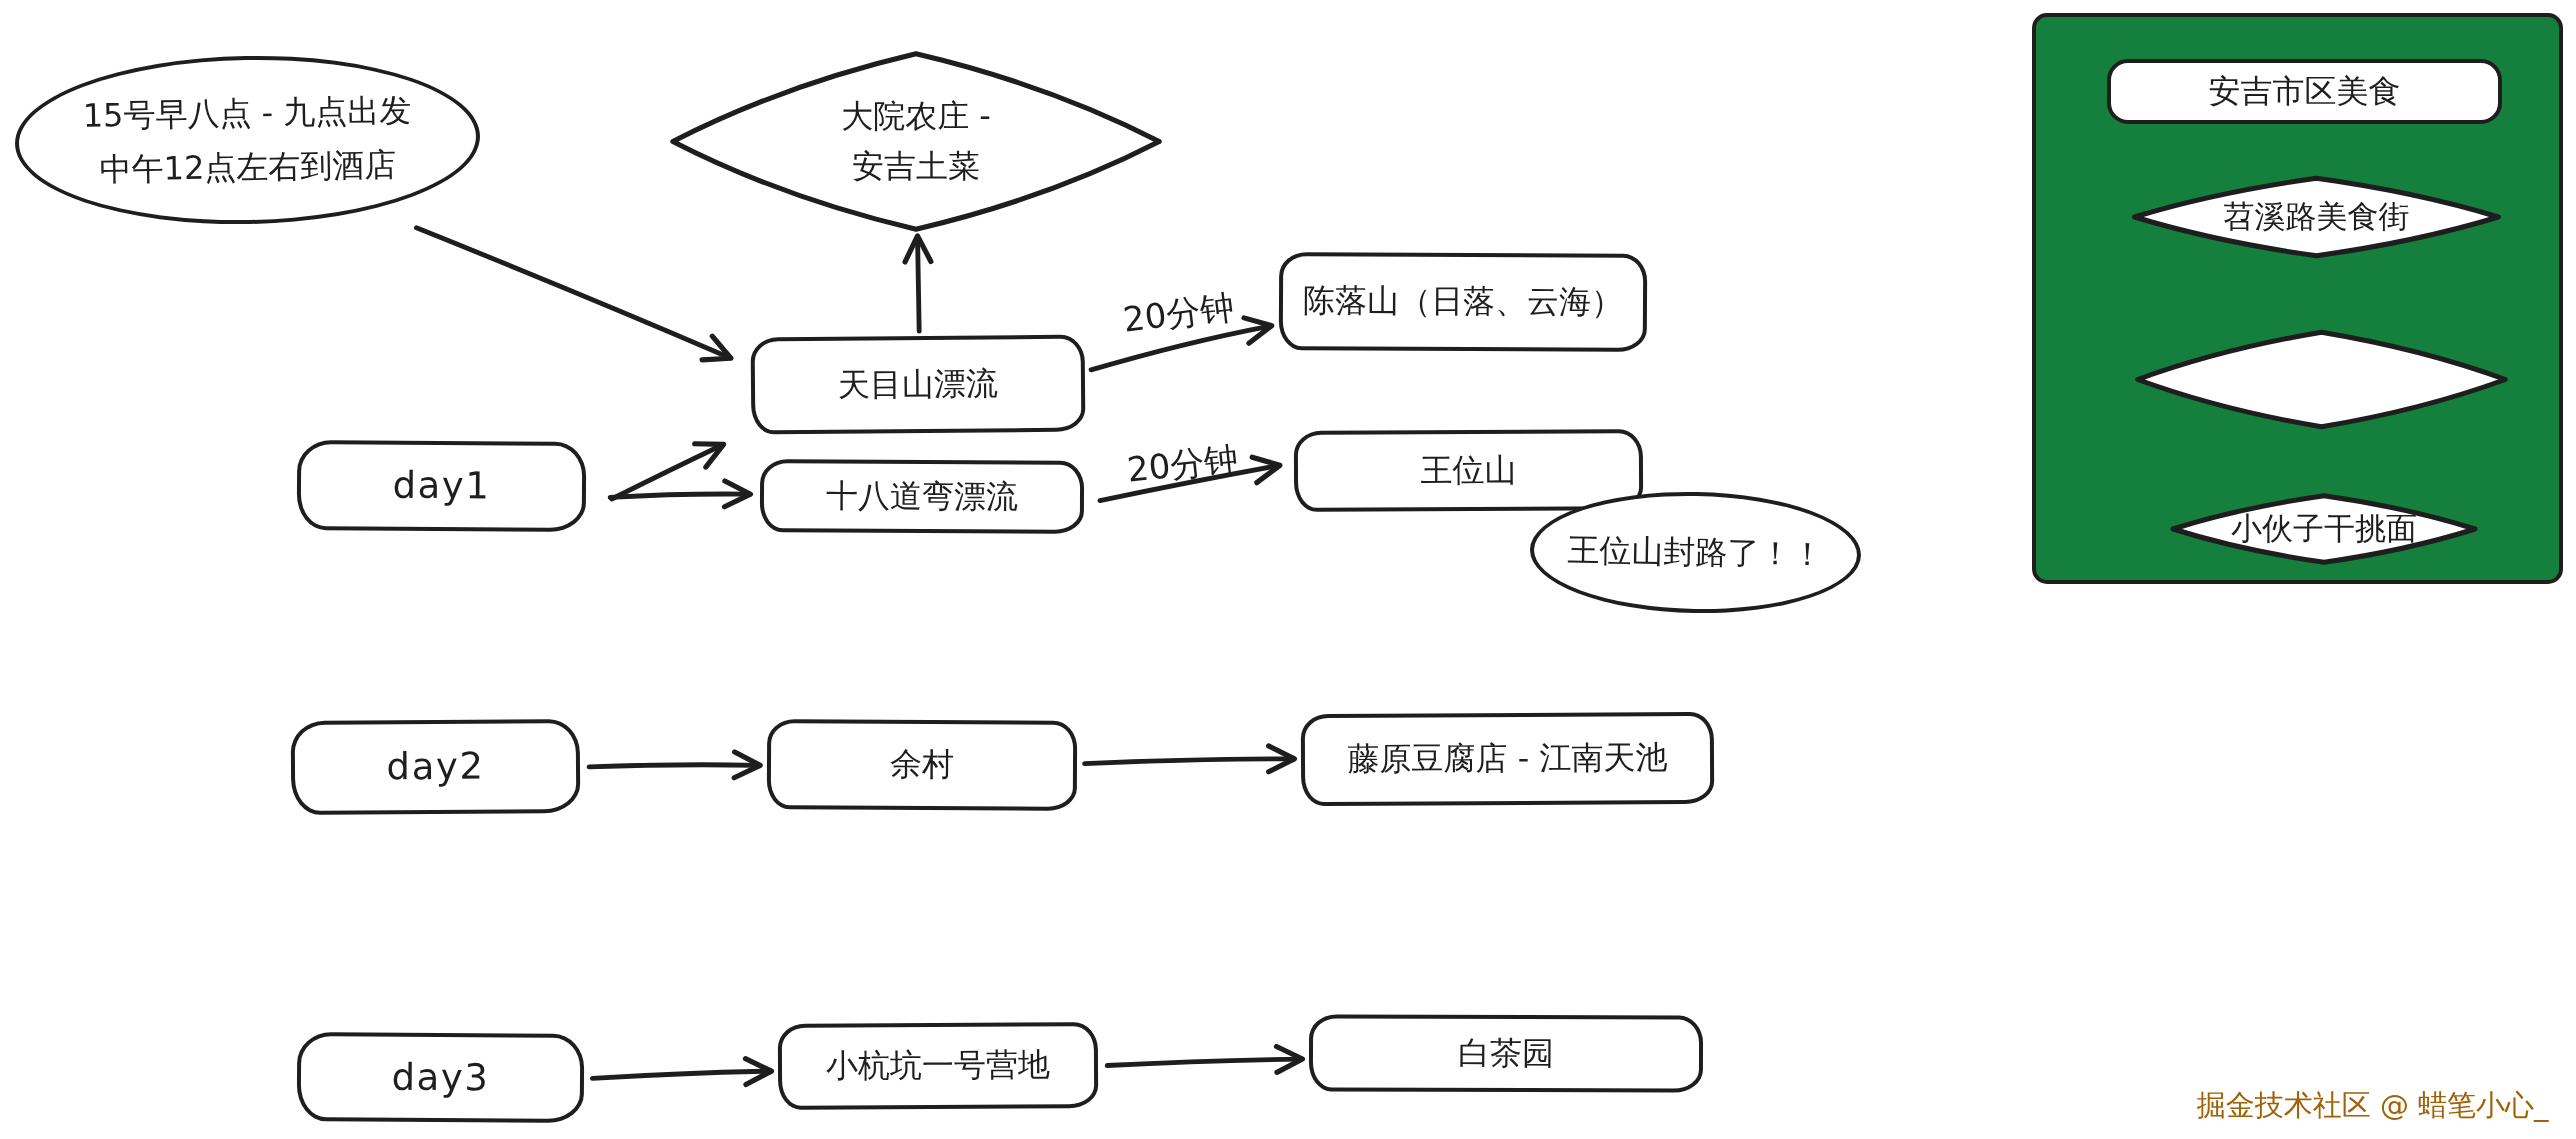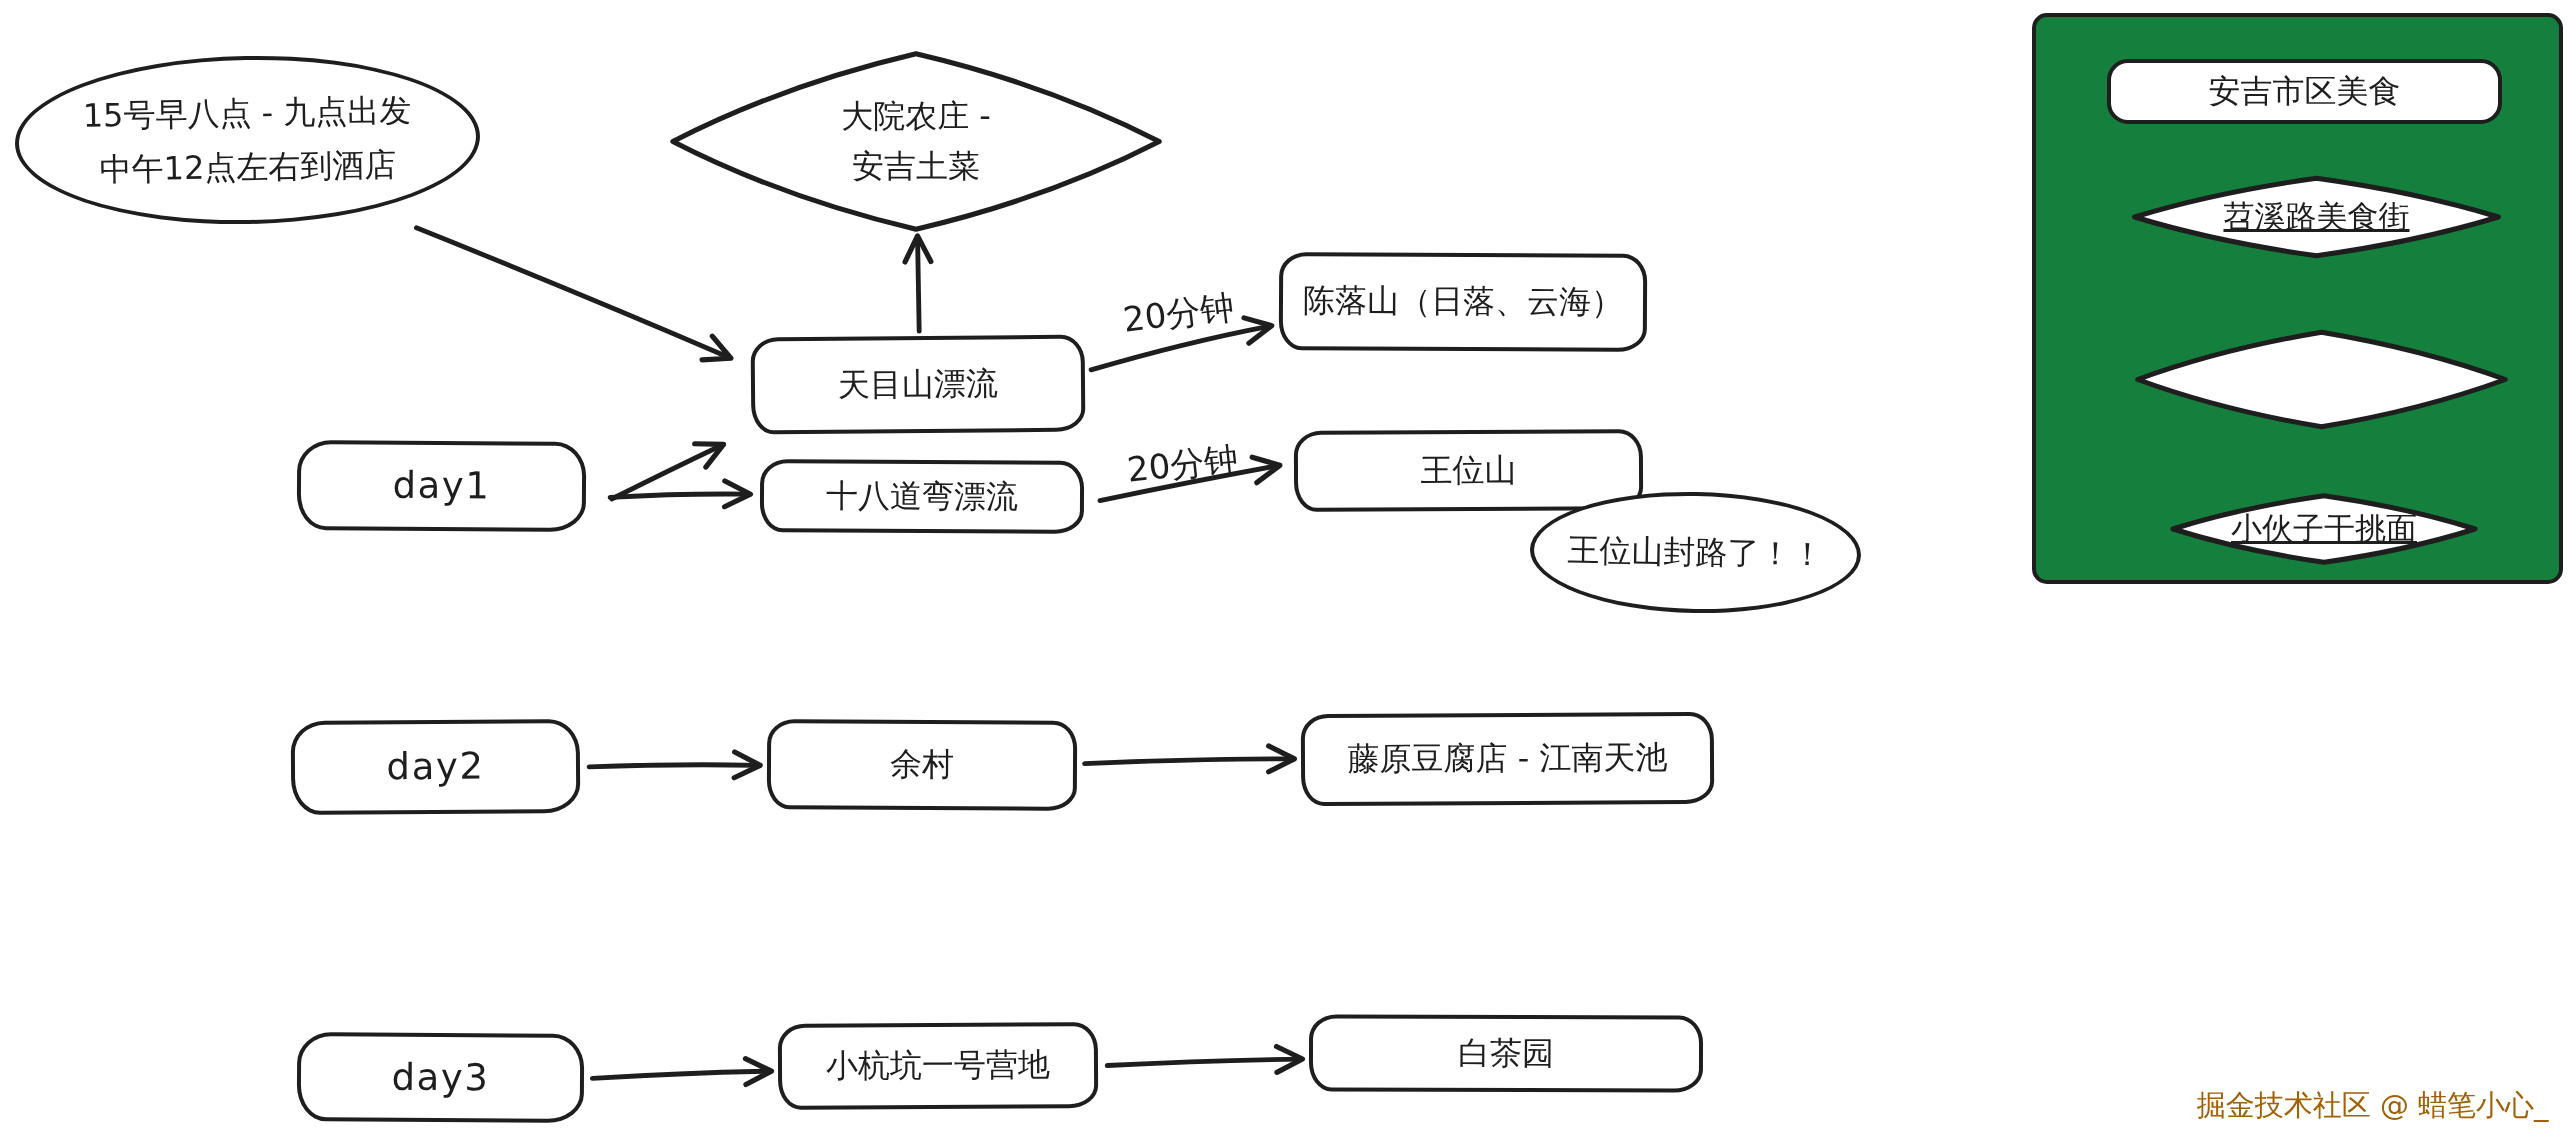--- a/index.html
+++ b/index.html
@@ -154,30 +154,30 @@
 <div class="panel" style="left:2032px; top:13px; width:531px; height:571px;">
 
   <div class="node rect" style="left:71px; top:42px; width:395px; height:65px; border-radius:21px; border-width:4px;">
     <span class="lbl">安吉市区美食</span>
   </div>
 
   <div class="node diamond" style="left:89px; top:157px; width:383px; height:86px;">
     <svg class="shape" viewBox="0 0 100 50" preserveAspectRatio="none">
       <path class="dpath" d="M50 2.5 Q76 10.5 97.5 25 Q76 39.5 50 47.5 Q24 39.5 2.5 25 Q24 10.5 50 2.5 Z"></path>
     </svg>
-    <span class="lbl" style="font-size:31px;text-decoration:underline;">苕溪路美食街</span>
+    <span class="lbl" style="font-size:31px;">苕溪路美食街</span>
   </div>
 
   <div class="node diamond" style="left:92px; top:310px; width:387px; height:105px;">
     <svg class="shape" viewBox="0 0 100 50" preserveAspectRatio="none">
       <path class="dpath" d="M50 2.5 Q76 10.5 97.5 25 Q76 39.5 50 47.5 Q24 39.5 2.5 25 Q24 10.5 50 2.5 Z"></path>
     </svg>
   </div>
 
-  <div class="node diamond" style="left:129px; top:475px; width:318px; height:74px;text-decoration:underline;">
+  <div class="node diamond" style="left:129px; top:475px; width:318px; height:74px;">
     <svg class="shape" viewBox="0 0 100 50" preserveAspectRatio="none">
       <path class="dpath" d="M50 2.5 Q76 10.5 97.5 25 Q76 39.5 50 47.5 Q24 39.5 2.5 25 Q24 10.5 50 2.5 Z"></path>
     </svg>
     <span class="lbl" style="font-size:31px;">小伙子干挑面</span>
   </div>
 </div>
 
 <div class="watermark">掘金技术社区 @ 蜡笔小心_</div>
 
 

